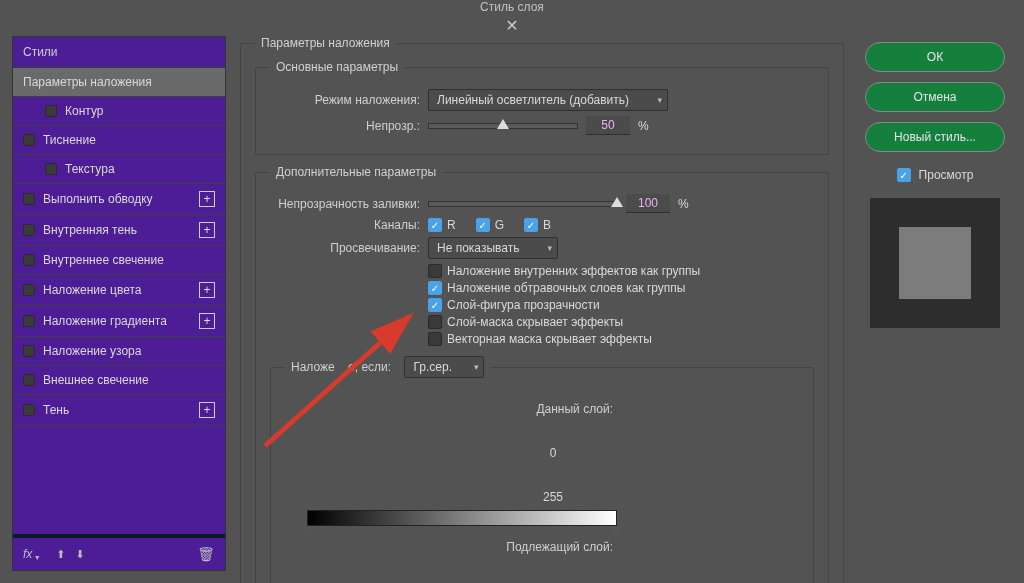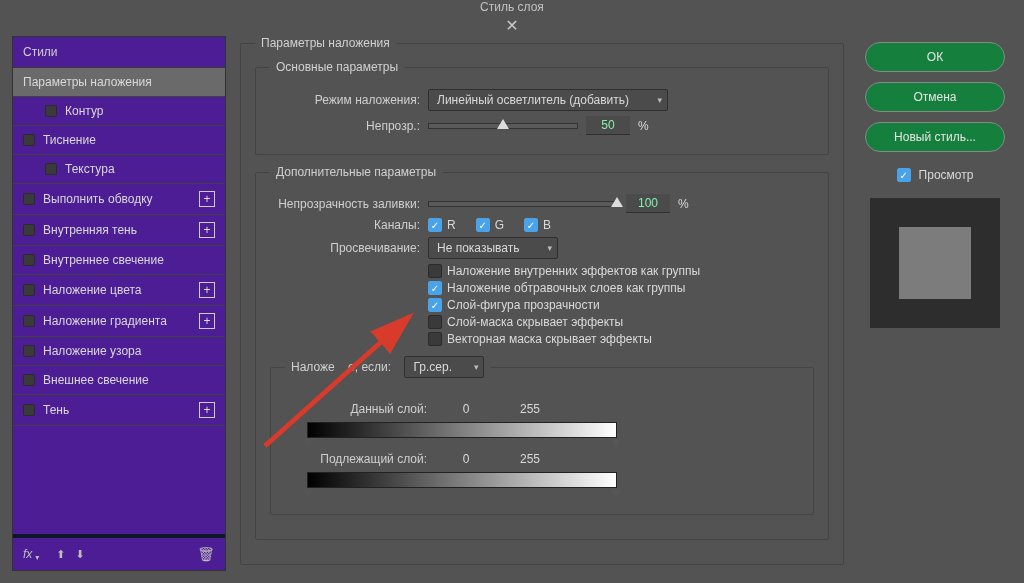--- a/index.html
+++ b/index.html
@@ -24,29 +24,29 @@
   fieldset { border: 1px solid #444; border-radius: 2px; padding: 10px 14px 14px; margin-bottom: 10px; }
   legend { padding: 0 6px; color: #d0d0d0; }
   .outer > legend { font-size: 12px; }
   .row { display: flex; align-items: center; gap: 8px; margin: 5px 0; }
   .label { width: 150px; text-align: right; color: #cfcfcf; }
   .select { background: #4b4b4b; border: 1px solid #2f2f2f; color: #d9d9d9; padding: 3px 20px 3px 8px; position: relative; border-radius: 2px; }
   .select .caret { position: absolute; right: 5px; top: 50%; transform: translateY(-50%); font-size: 9px; color: #bbb; }
   .slider { height: 6px; background: #5a5a5a; border: 1px solid #333; position: relative; width: 150px; }
   .slider .thumb { position: absolute; top: -5px; width: 12px; height: 14px; transform: translateX(-50%); left: 50%; }
   .slider .thumb::before { content: ""; border-left: 6px solid transparent; border-right: 6px solid transparent; border-bottom: 10px solid #ddd; position: absolute; top: 0; left: 0; }
-  .numbox { background: #4b4b4b; border-bottom: 1px solid #2f2f2f; color: #86efac; width: 44px; text-align: center; padding: 2px 2px; }
+  .numbox { background: #4b4b4b; border-bottom: 1px solid #2f2f2f; color: #f0abfc; width: 44px; text-align: center; padding: 2px 2px; }
   .chk { display: inline-flex; align-items: center; gap: 5px; }
   .chkbox { width: 14px; height: 14px; border: 1px solid #2a2a2a; background: #3a3a3a; border-radius: 2px; display: inline-flex; align-items: center; justify-content: center; font-size: 10px; color: #fff; }
   .chkbox.on { background: #4aa3e8; border-color: #4aa3e8; }
   .opts-list .row { margin: 3px 0; }
   .opts-indent { margin-left: 158px; }
   .gradstrip { height: 16px; width: 310px; background: linear-gradient(to right, #000, #fff); position: relative; border: 1px solid #222; }
   .gradstrip .tri { position: absolute; bottom: -12px; width: 0; height: 0; border-left: 6px solid transparent; border-right: 6px solid transparent; border-top: 10px solid #555; transform: translateX(-50%); }
-  .strip-row { display: flex; align-items: flex-end; gap: 14px; margin: 14px 0 6px; margin-left: 22px; }
+  .strip-row { display: flex; align-items: center; gap: 30px; margin: 14px 0 6px; margin-left: 22px; flex-direction: column; }
   .strip-label { width: 120px; text-align: right; color: #cfcfcf; }
   .num { width: 50px; text-align: center; color: #d9d9d9; }
   .right-col { width: 154px; display: flex; flex-direction: column; gap: 10px; align-items: center; padding-top: 6px; }
   .btn { width: 140px; height: 30px; border: 1px solid #888; border-radius: 15px; color: #e4e4e4; display: flex; align-items: center; justify-content: center; background: #15803d; cursor: default; }
   .preview-row { display: flex; align-items: center; gap: 8px; margin-top: 6px; }
   .swatch-outer { width: 130px; height: 130px; background: #2d2d2d; display: flex; align-items: center; justify-content: center; margin-top: 6px; }
   .swatch-inner { width: 72px; height: 72px; background: #7c7c7c; }
   .arrow-anno { position: absolute; pointer-events: none; }
 </style>
 </head>

